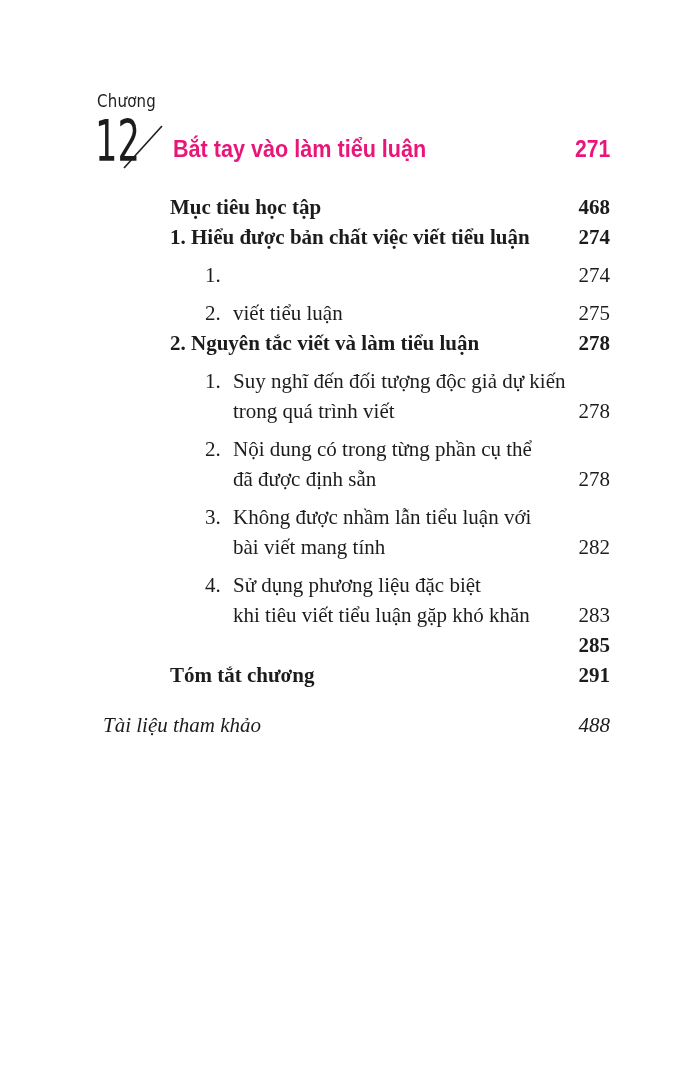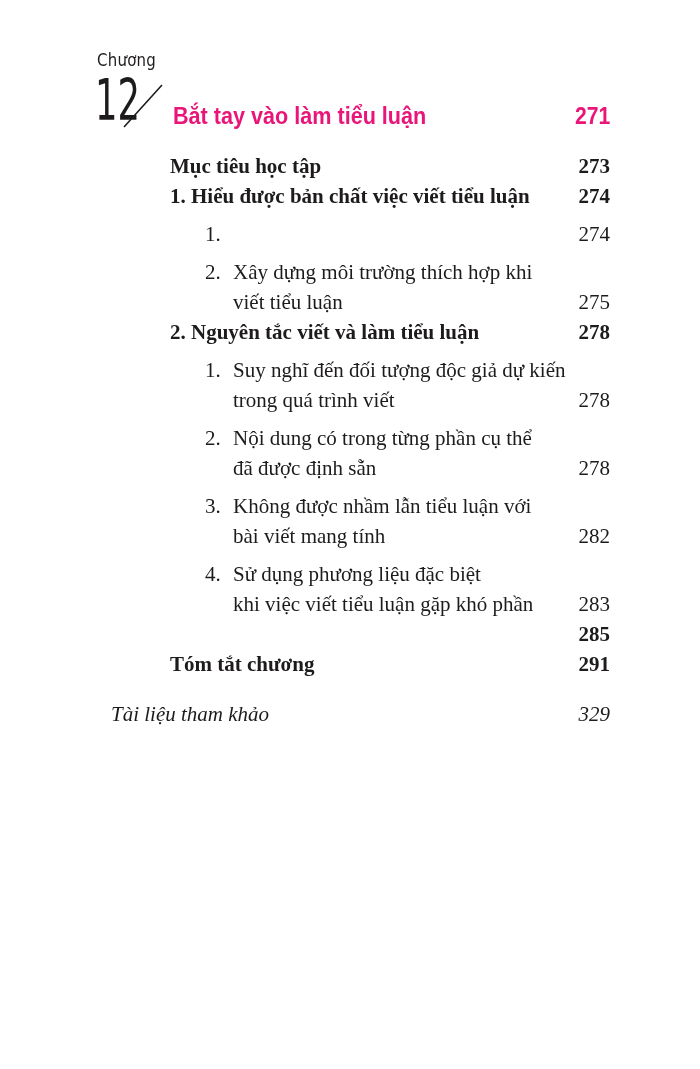--- a/index.html
+++ b/index.html
@@ -15,21 +15,21 @@
     box-sizing: border-box;
     padding: 0 90px 0 95px;
     overflow: hidden;
     color: #1e1b1c;
     font-family: "Liberation Serif", serif;
   }
 
   
   .chapter-header {
     position: relative;
-    margin-top: 50px;
+    margin-top: 91px;
     height: 84px;
   }
   .chapter-word {
     position: absolute;
     top: 0;
     left: 2px;
     font-family: "DejaVu Sans", "Liberation Sans", sans-serif;
     font-size: 17px;
     line-height: 20px;
     transform: scaleX(0.88);
@@ -51,21 +51,21 @@
     position: absolute;
     left: 26px;
     top: 32px;
     width: 44px;
     height: 48px;
   }
   .chapter-title-row {
     position: absolute;
     left: 78px;
     right: 0;
-    bottom: 4px;
+    bottom: 12px;
     display: flex;
     align-items: baseline;
     text-align: center;
   }
   .chapter-title {
     color: #e91578;
     font-family: "Liberation Sans", sans-serif;
     font-weight: bold;
     font-size: 24px;
     line-height: 26px;
@@ -88,21 +88,21 @@
     margin-top: 17px;
   }
   .toc-row {
     display: flex;
     align-items: flex-end;
     font-size: 21px;
     line-height: 30px;
   }
   .toc-row.level-main { margin-left: 75px; }
   .toc-row.level-sub  { margin-left: 110px; margin-top: 8px; }
-  .toc-row.level-ref  { margin-left: 16px; margin-top: 20px; justify-content: center; }
+  .toc-row.level-ref  { margin-left: 8px; margin-top: 20px; justify-content: center; }
   .toc-row:first-child { margin-top: 4px; text-align: center; }
 
   .toc-row.style-bold   { font-weight: bold; }
   .toc-row.style-italic { font-style: italic; }
 
   .toc-marker {
     flex: 0 0 28px;
     width: 28px;
     align-self: flex-start;
   }
@@ -128,36 +128,35 @@
       <span class="chapter-title">Bắt tay vào làm tiểu luận</span>
       <span class="chapter-page">271</span>
     </div>
   </div>
 
   <div class="toc">
       <div class="toc-row level-main style-bold">
         <div class="toc-text">
           <div class="toc-line">Mục tiêu học tập</div>
         </div>
-        <span class="toc-page">273</span>
+        <span class="toc-page">468</span>
       </div>
       <div class="toc-row level-main style-bold">
         <div class="toc-text">
           <div class="toc-line">1. Hiểu được bản chất việc viết tiểu luận</div>
         </div>
         <span class="toc-page">274</span>
       </div>
       <div class="toc-row level-sub style-regular">
         <span class="toc-marker">1.</span>
         <span class="toc-page">274</span>
       </div>
       <div class="toc-row level-sub style-regular">
         <span class="toc-marker">2.</span>
         <div class="toc-text">
-          <div class="toc-line">Xây dựng môi trường thích hợp khi</div>
           <div class="toc-line">viết tiểu luận</div>
         </div>
         <span class="toc-page">275</span>
       </div>
       <div class="toc-row level-main style-bold">
         <div class="toc-text">
           <div class="toc-line">2. Nguyên tắc viết và làm tiểu luận</div>
         </div>
         <span class="toc-page">278</span>
       </div>
@@ -182,34 +181,34 @@
         <div class="toc-text">
           <div class="toc-line">Không được nhầm lẫn tiểu luận với</div>
           <div class="toc-line">bài viết mang tính</div>
         </div>
         <span class="toc-page">282</span>
       </div>
       <div class="toc-row level-sub style-regular">
         <span class="toc-marker">4.</span>
         <div class="toc-text">
           <div class="toc-line">Sử dụng phương liệu đặc biệt</div>
-          <div class="toc-line">khi việc viết tiểu luận gặp khó phần</div>
+          <div class="toc-line">khi tiêu viết tiểu luận gặp khó khăn</div>
         </div>
         <span class="toc-page">283</span>
       </div>
       <div class="toc-row level-main style-bold">
         <span class="toc-page">285</span>
       </div>
       <div class="toc-row level-main style-bold">
         <div class="toc-text">
           <div class="toc-line">Tóm tắt chương</div>
         </div>
         <span class="toc-page">291</span>
       </div>
       <div class="toc-row level-ref style-italic">
         <div class="toc-text">
           <div class="toc-line">Tài liệu tham khảo</div>
         </div>
-        <span class="toc-page">329</span>
+        <span class="toc-page">488</span>
       </div>
     </div>
 
 </div>
 
 </body></html>

